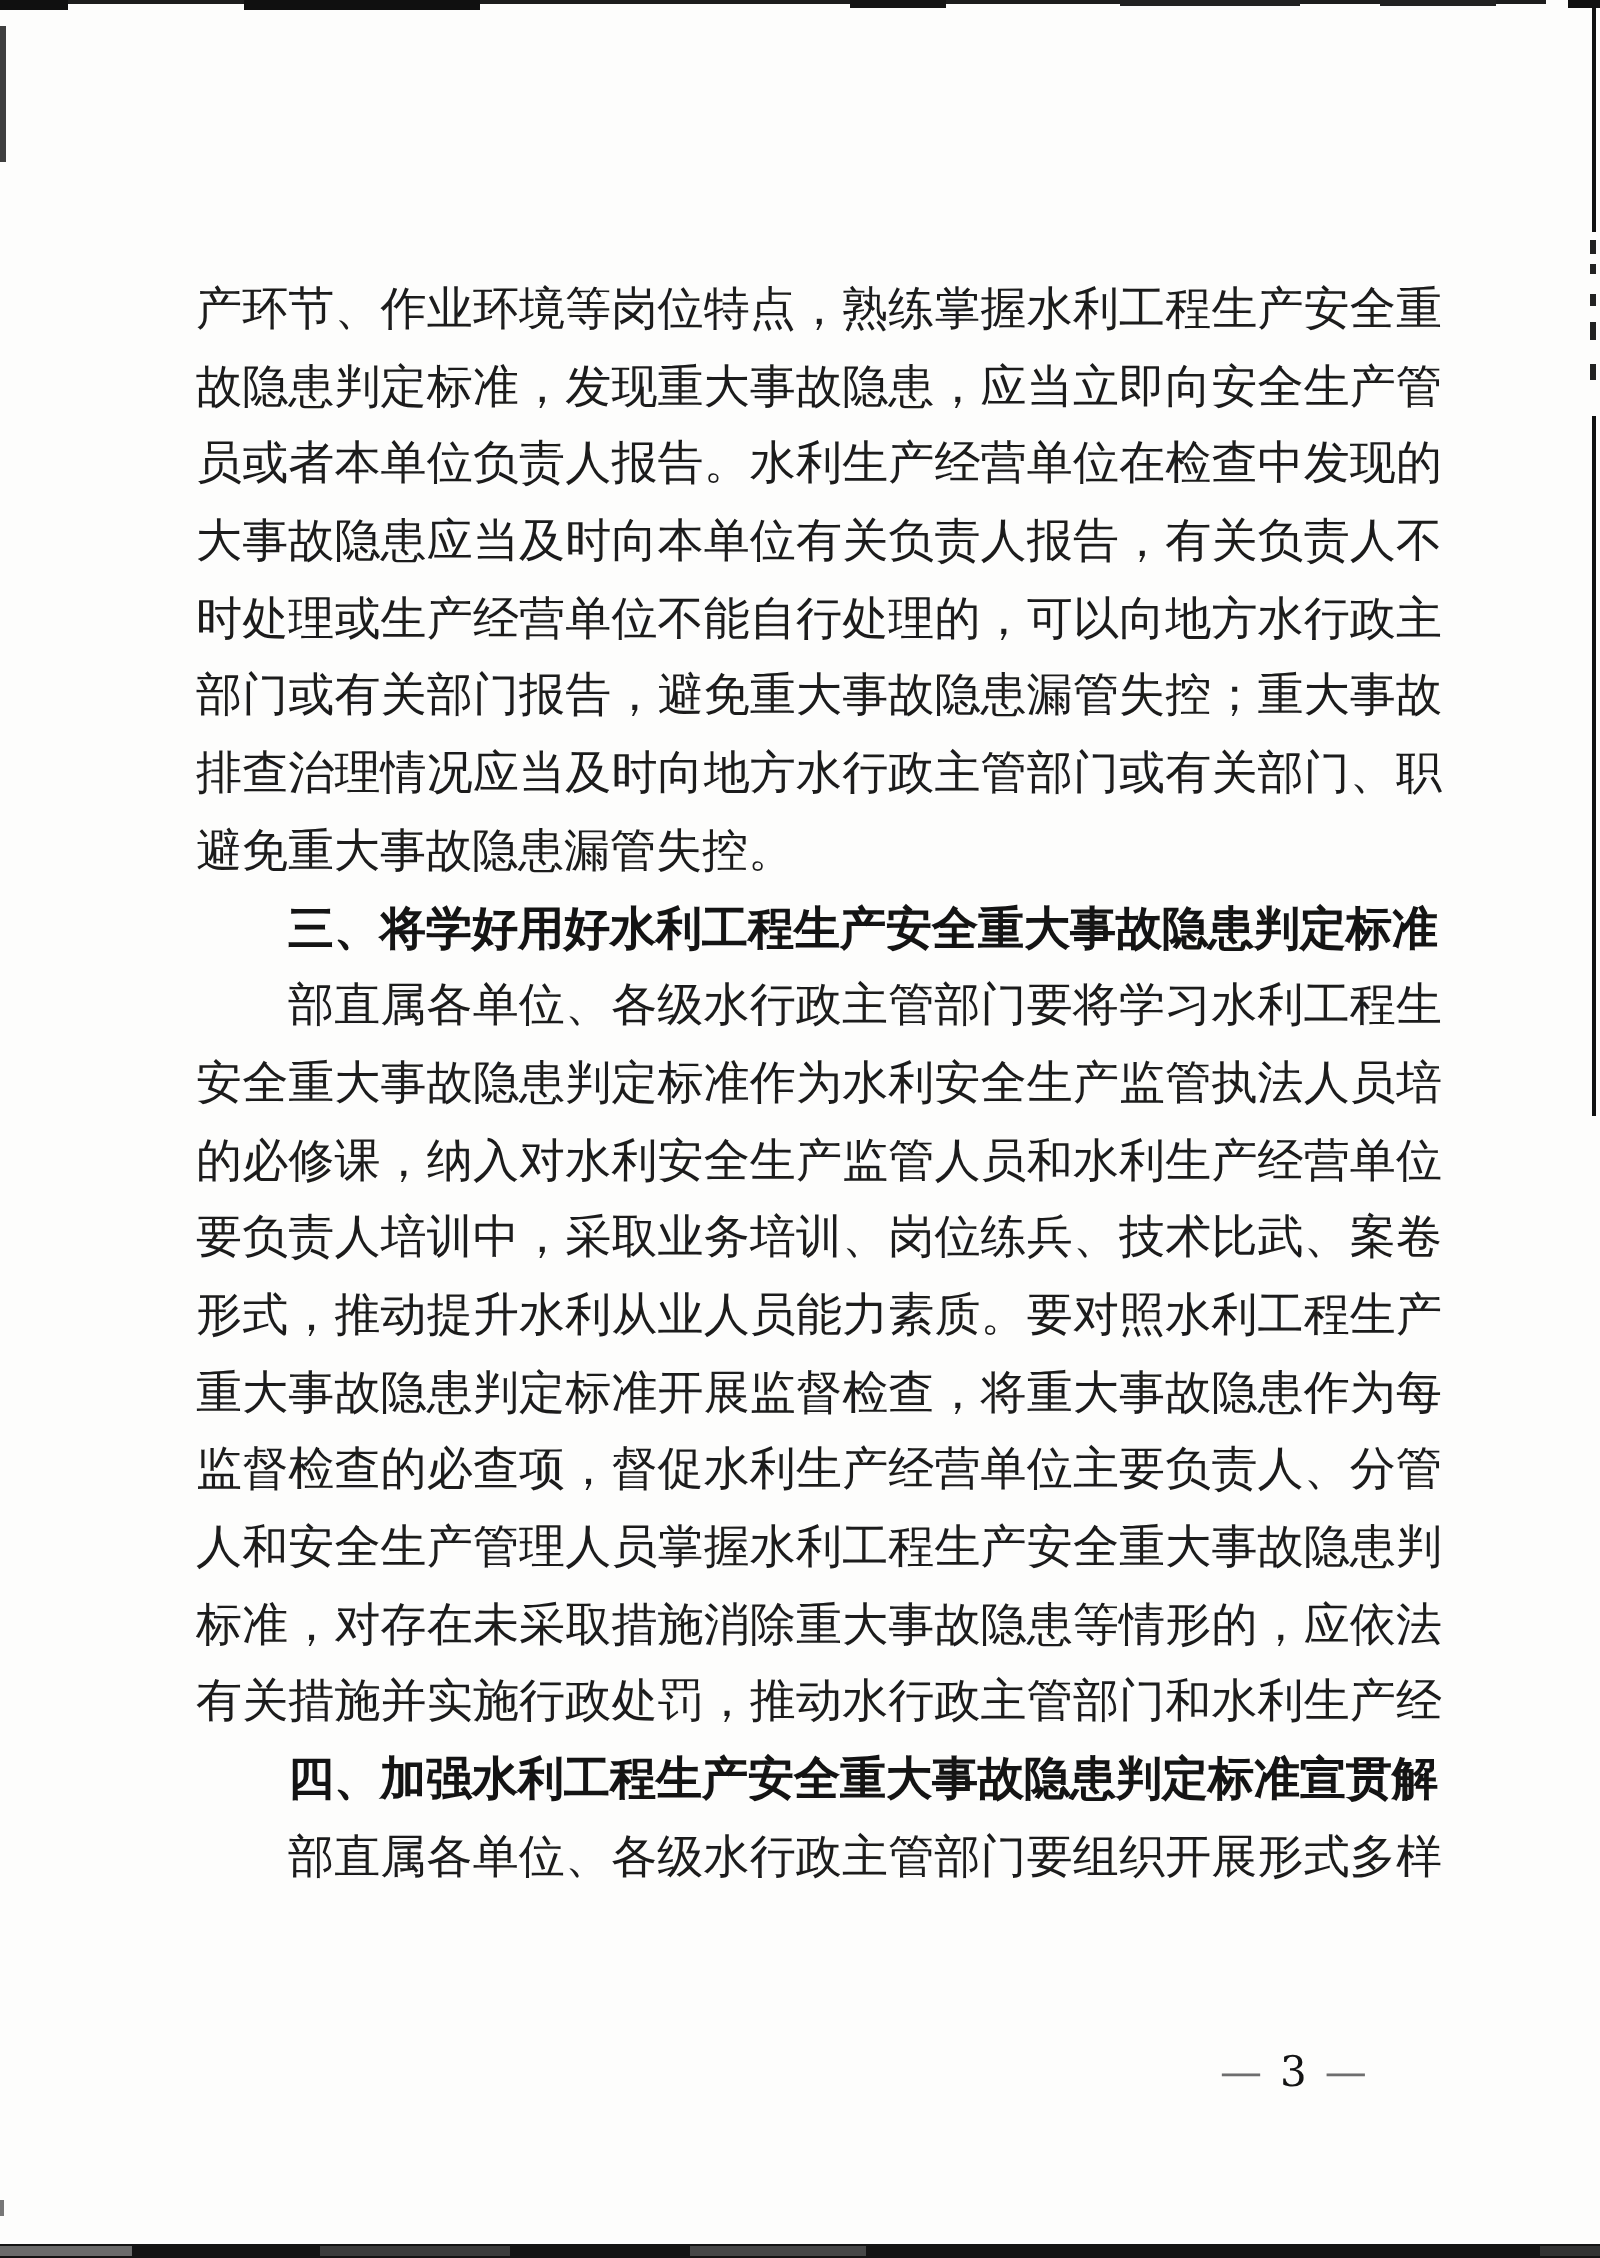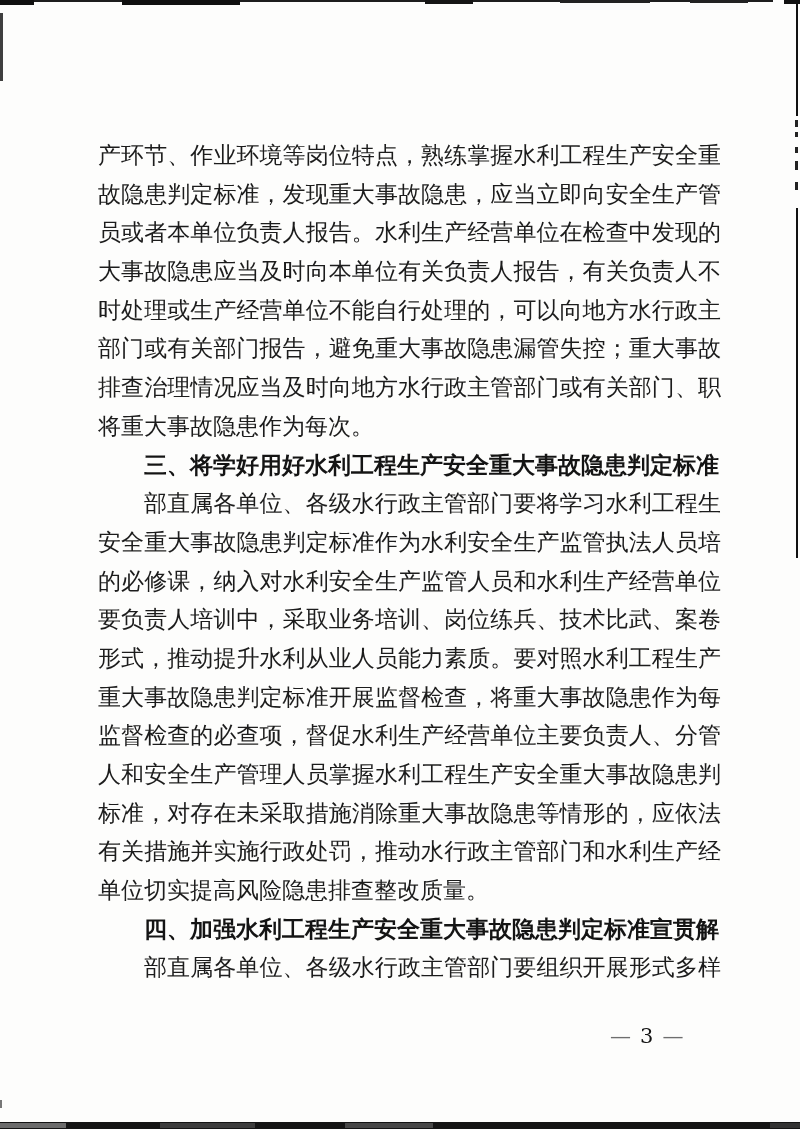--- a/index.html
+++ b/index.html
@@ -116,33 +116,32 @@
   <div class="artifact bottom-seg-4"></div>
 
   <div class="textblock">
     <div class="line justify">产环节、作业环境等岗位特点，熟练掌握水利工程生产安全重大事</div>
     <div class="line justify">故隐患判定标准，发现重大事故隐患，应当立即向安全生产管理人</div>
     <div class="line justify">员或者本单位负责人报告。水利生产经营单位在检查中发现的重</div>
     <div class="line justify">大事故隐患应当及时向本单位有关负责人报告，有关负责人不及</div>
     <div class="line justify">时处理或生产经营单位不能自行处理的，可以向地方水行政主管</div>
     <div class="line justify">部门或有关部门报告，避免重大事故隐患漏管失控；重大事故隐患</div>
     <div class="line justify">排查治理情况应当及时向地方水行政主管部门或有关部门、职工</div>
-    <div class="line">将重大事故隐患作为每次。</div>
+    <div class="line">避免重大事故隐患漏管失控。</div>
     <div class="line heading indent">三、将学好用好水利工程生产安全重大事故隐患判定标准作</div>
     <div class="line indent justify">部直属各单位、各级水行政主管部门要将学习水利工程生产</div>
     <div class="line justify">安全重大事故隐患判定标准作为水利安全生产监管执法人员培训</div>
     <div class="line justify">的必修课，纳入对水利安全生产监管人员和水利生产经营单位主</div>
     <div class="line justify">要负责人培训中，采取业务培训、岗位练兵、技术比武、案卷评查等</div>
     <div class="line justify">形式，推动提升水利从业人员能力素质。要对照水利工程生产安全</div>
     <div class="line justify">重大事故隐患判定标准开展监督检查，将重大事故隐患作为每次</div>
     <div class="line justify">监督检查的必查项，督促水利生产经营单位主要负责人、分管负责</div>
     <div class="line justify">人和安全生产管理人员掌握水利工程生产安全重大事故隐患判定</div>
     <div class="line justify">标准，对存在未采取措施消除重大事故隐患等情形的，应依法采取</div>
     <div class="line justify">有关措施并实施行政处罚，推动水行政主管部门和水利生产经营</div>
-    <div class="line">单位切实提高风险隐患排查整改质量。</div>
     <div class="line heading indent">四、加强水利工程生产安全重大事故隐患判定标准宣贯解读</div>
     <div class="line indent justify">部直属各单位、各级水行政主管部门要组织开展形式多样的</div>
   </div>
 
   <div class="pagenum">
     <span class="dash">—</span><span class="num">3</span><span class="dash">—</span>
   </div>
 
 </div>
 

